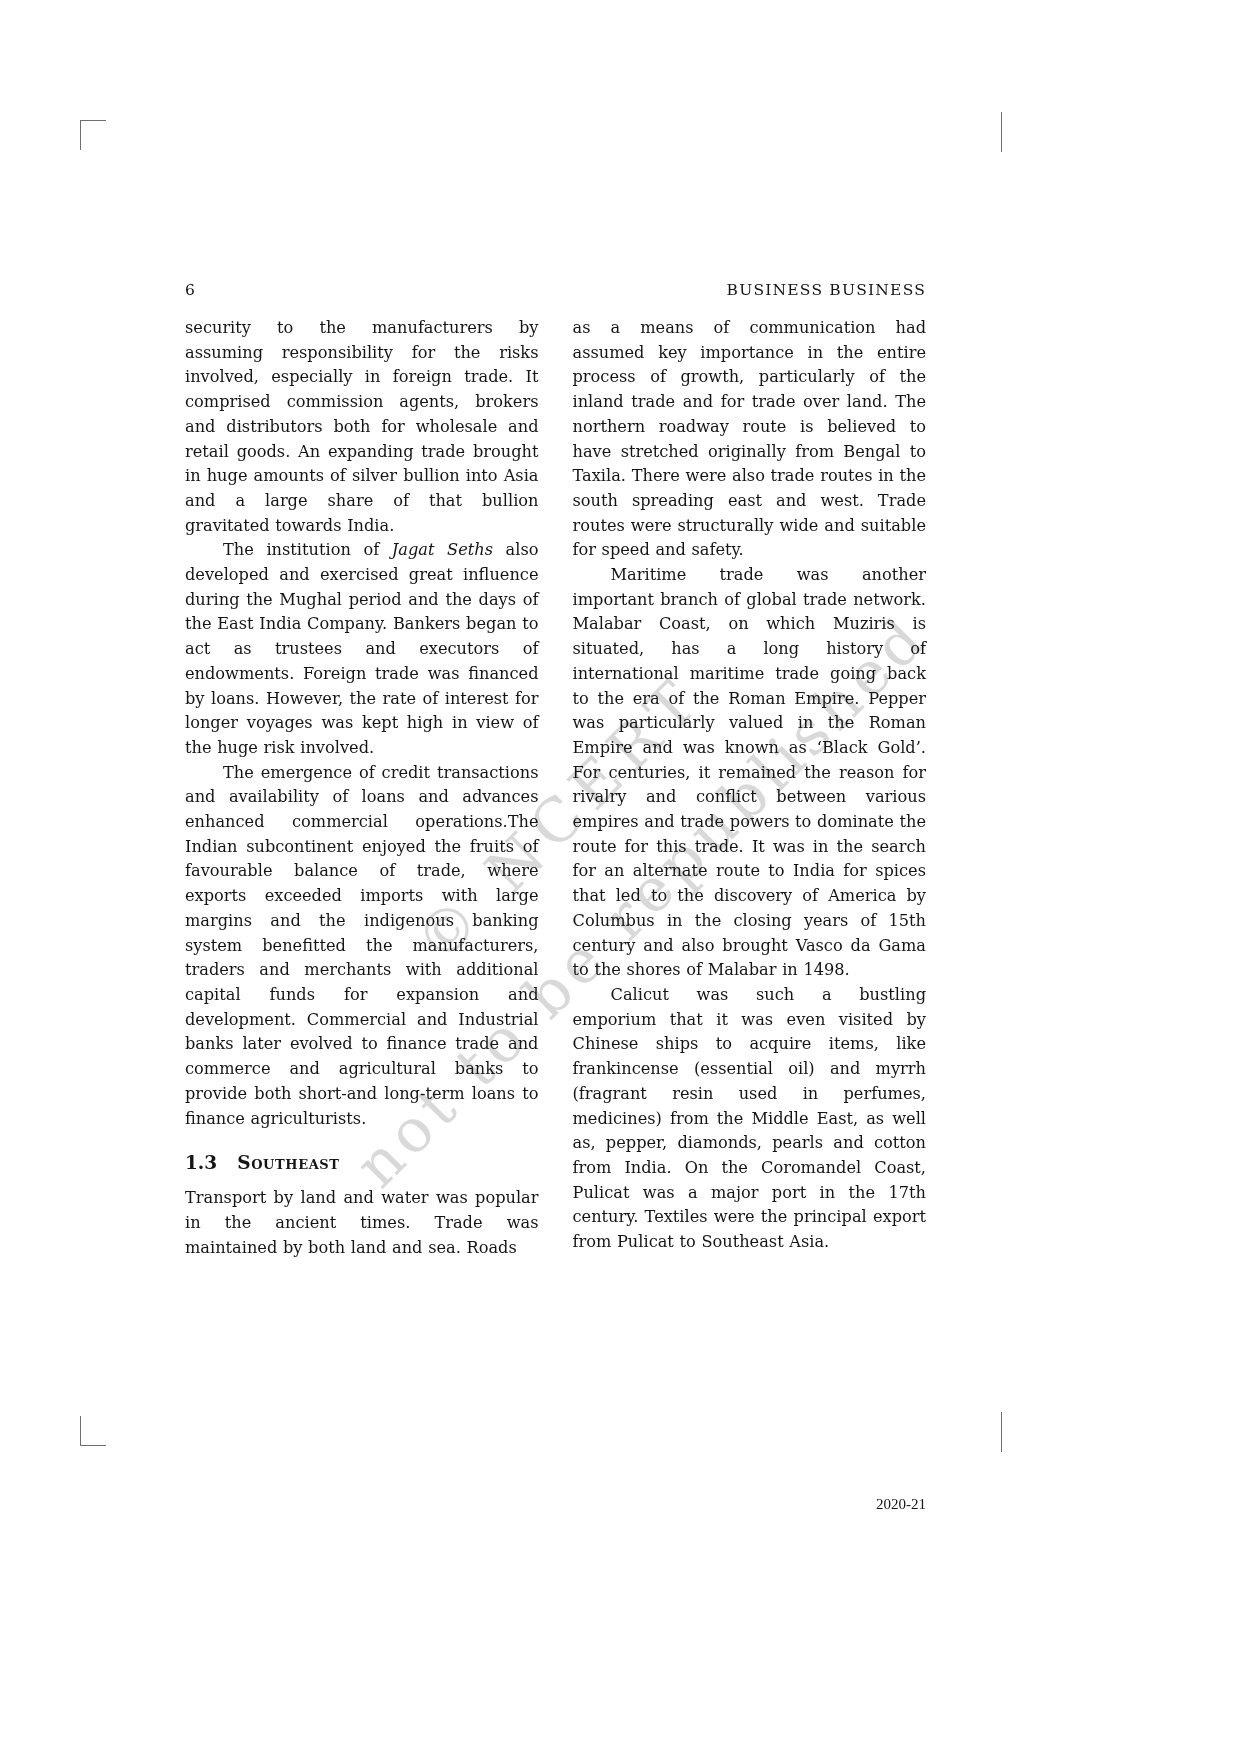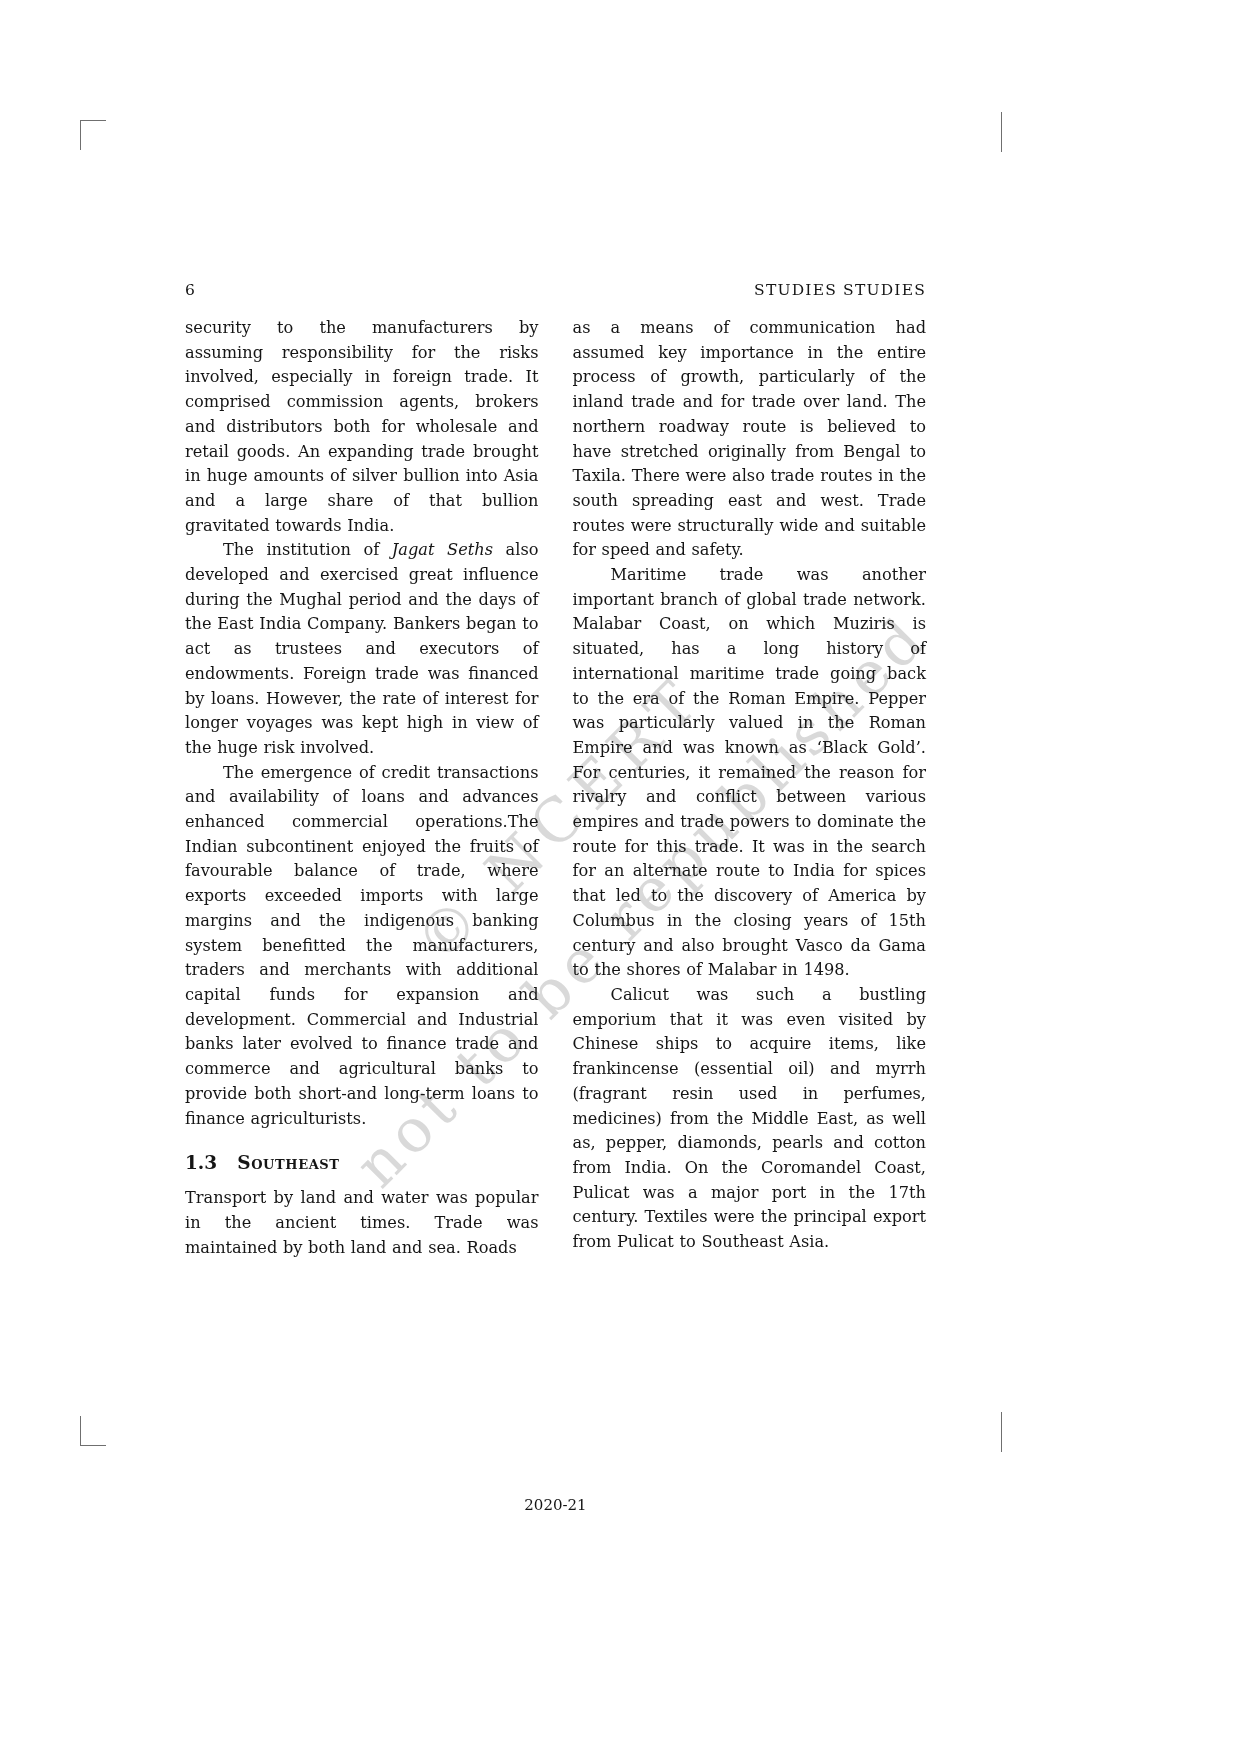--- a/index.html
+++ b/index.html
@@ -77,23 +77,24 @@
     display: flex;
     align-items: baseline;
   }
   .sec-num { margin-right: 20px; text-align: center; }
   .sec-title { font-variant: small-caps; letter-spacing: 0.6px; }
 
   .page-footer {
     position: absolute;
     left: 185px; top: 1496px;
     width: 741px;
-    text-align: center;
+    text-align: right;
     font-size: 15px;
     z-index: 2;
+    font-family: Liberation Serif, serif;
   }
 </style>
 </head>
 <body>
 
 <div class="page">
 
   <div class="crop crop-tl"></div>
   <div class="crop crop-tr"></div>
   <div class="crop crop-bl"></div>
@@ -101,21 +102,21 @@
 
   <div class="watermark">
     <div class="wm-line1">© NCERT</div>
     <div class="wm-line2">not to be republished</div>
   </div>
 
   <div class="content">
 
     <div class="running-header">
       <span class="page-num">6</span>
-      <span class="head-title">STUDIES STUDIES</span>
+      <span class="head-title">BUSINESS BUSINESS</span>
     </div>
 
     <div class="columns">
 
       <div class="col">
         <p class="body-para no-indent">security to the manufacturers by assuming responsibility for the risks involved, especially in foreign trade. It comprised commission agents, brokers and distributors both for wholesale and retail goods. An expanding trade brought in huge amounts of silver bullion into Asia and a large share of that bullion gravitated towards India.</p>
         <p class="body-para"><span>The institution of </span><i>Jagat Seths</i><span> also developed and exercised great influence during the Mughal period and the days of the East India Company. Bankers began to act as trustees and executors of endowments. Foreign trade was financed by loans. However, the rate of interest for longer voyages was kept high in view of the huge risk involved.</span></p>
         <p class="body-para">The emergence of credit transactions and availability of loans and advances enhanced commercial operations.The Indian subcontinent enjoyed the fruits of favourable balance of trade, where exports exceeded imports with large margins and the indigenous banking system benefitted the manufacturers, traders and merchants with additional capital funds for expansion and development. Commercial and Industrial banks later evolved to finance trade and commerce and agricultural banks to provide both short-and long-term loans to finance agriculturists.</p>
         <h2 class="section-heading">
           <span class="sec-num">1.3</span>

